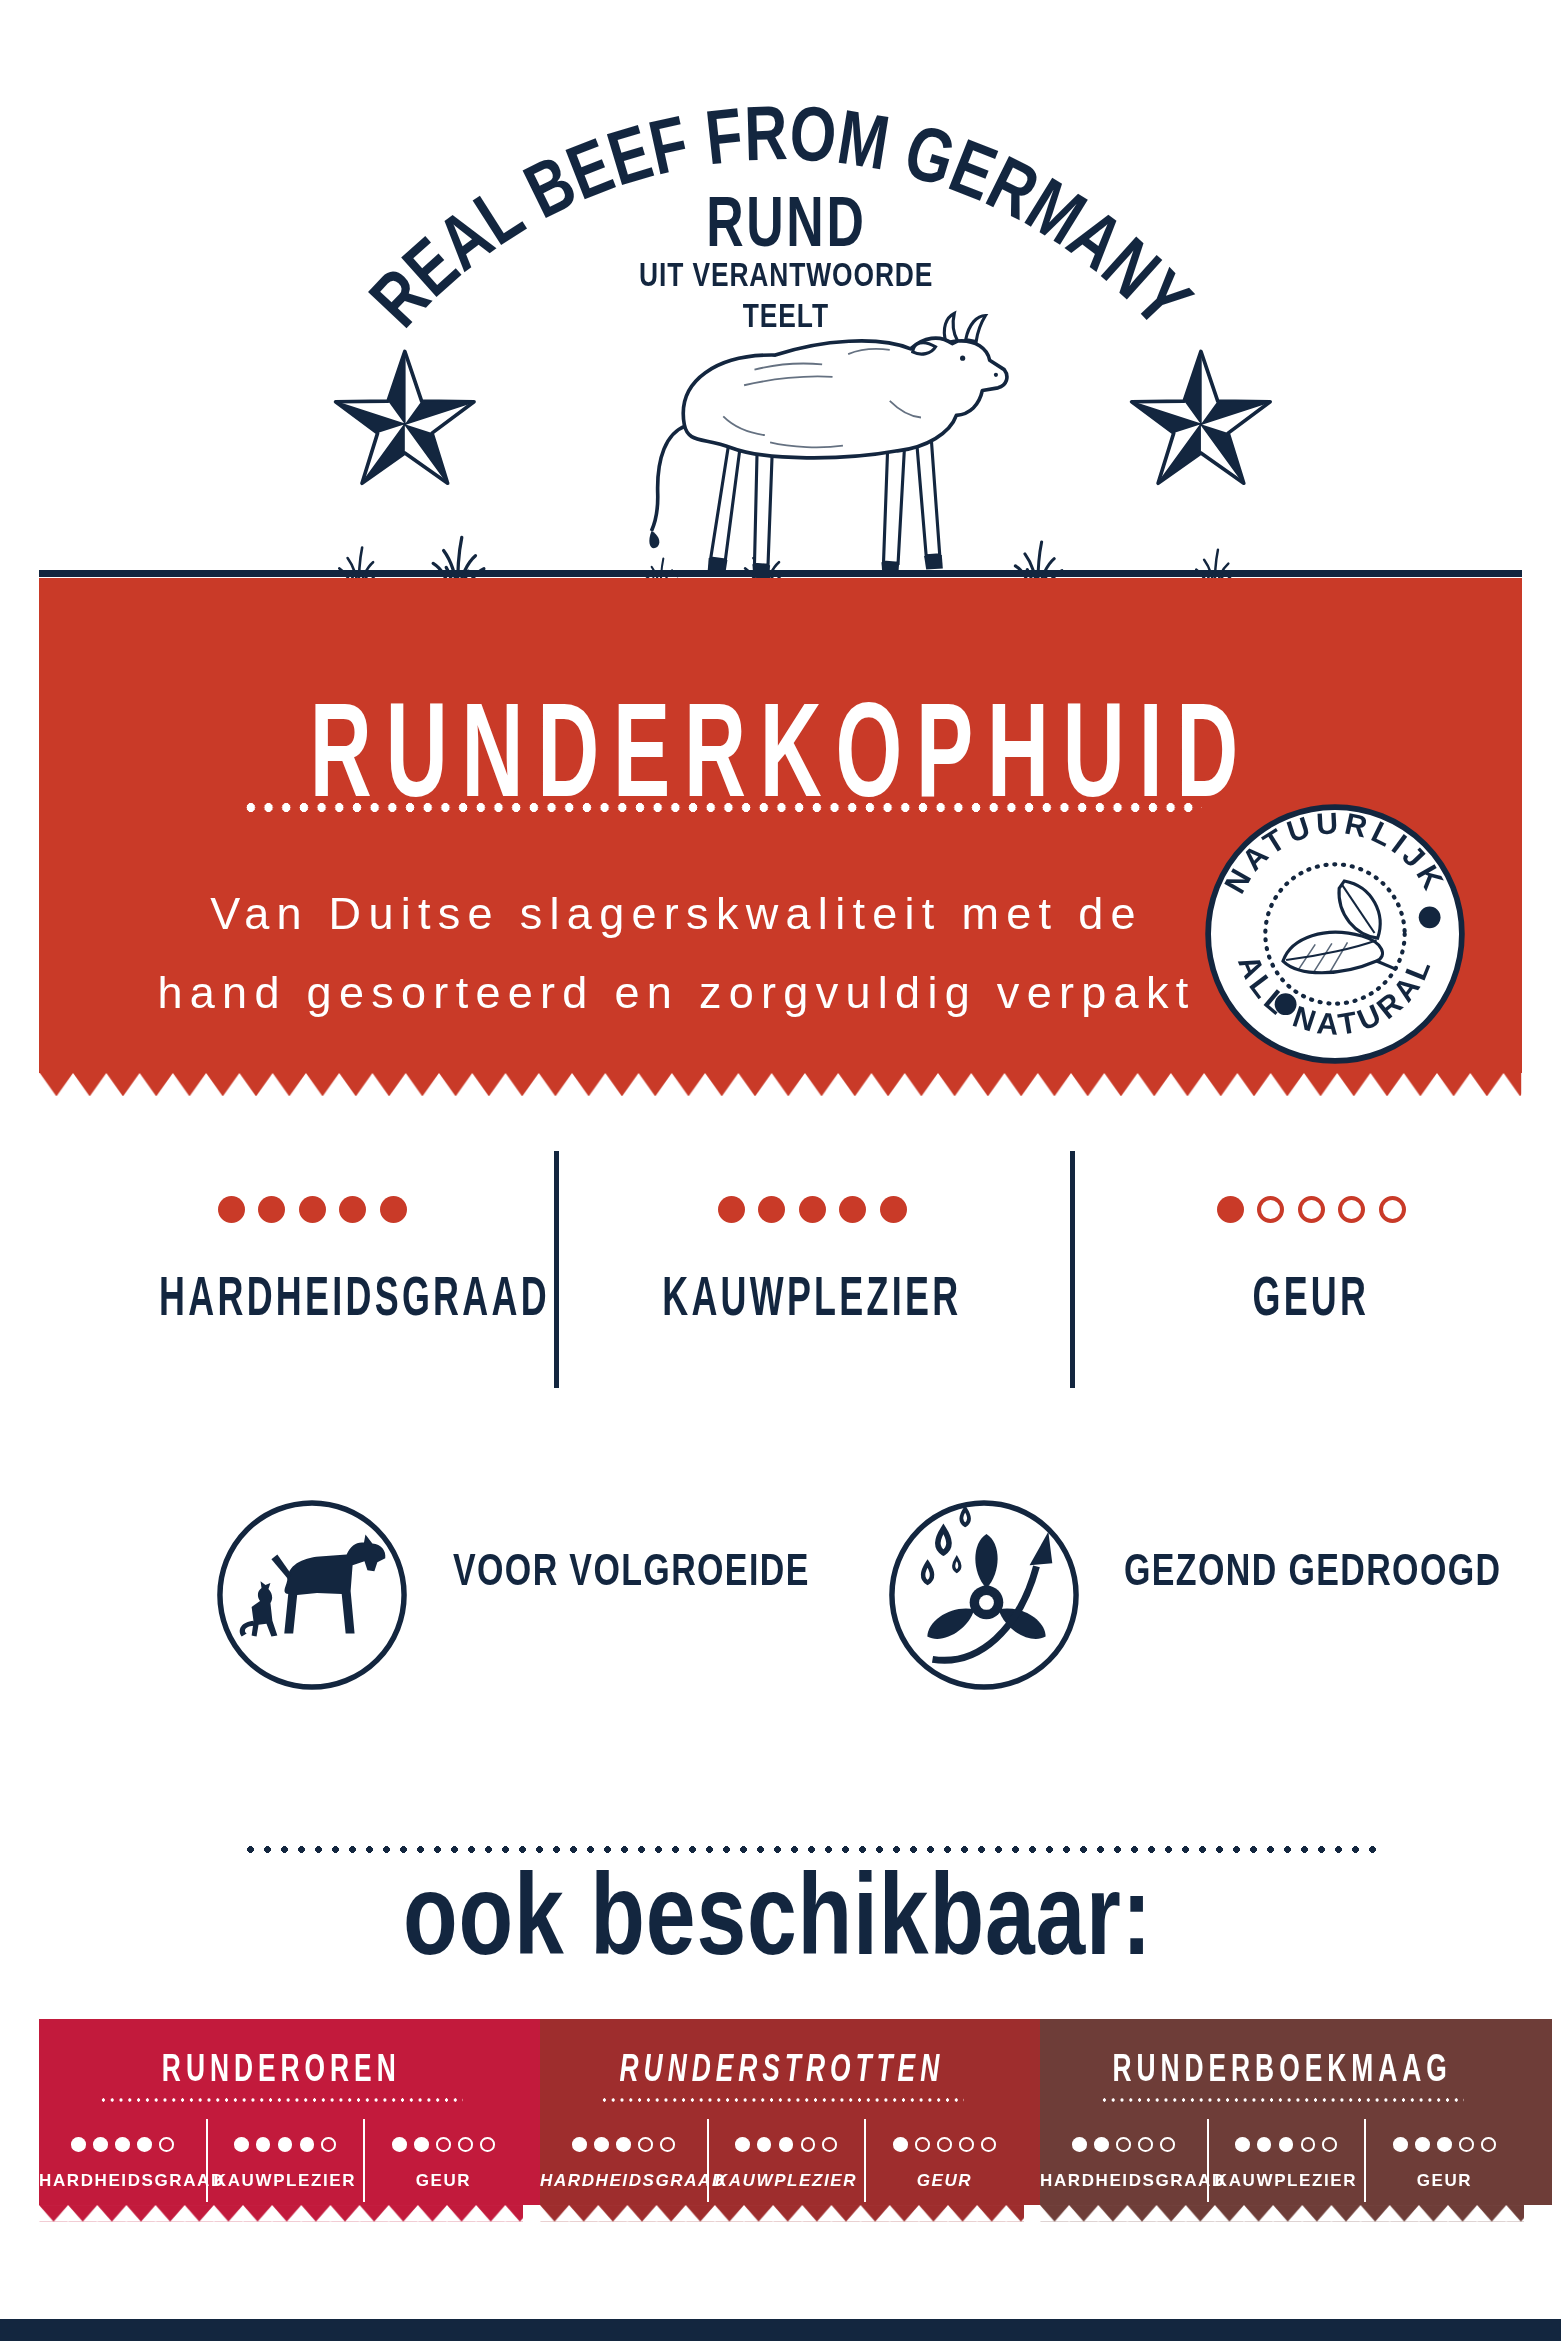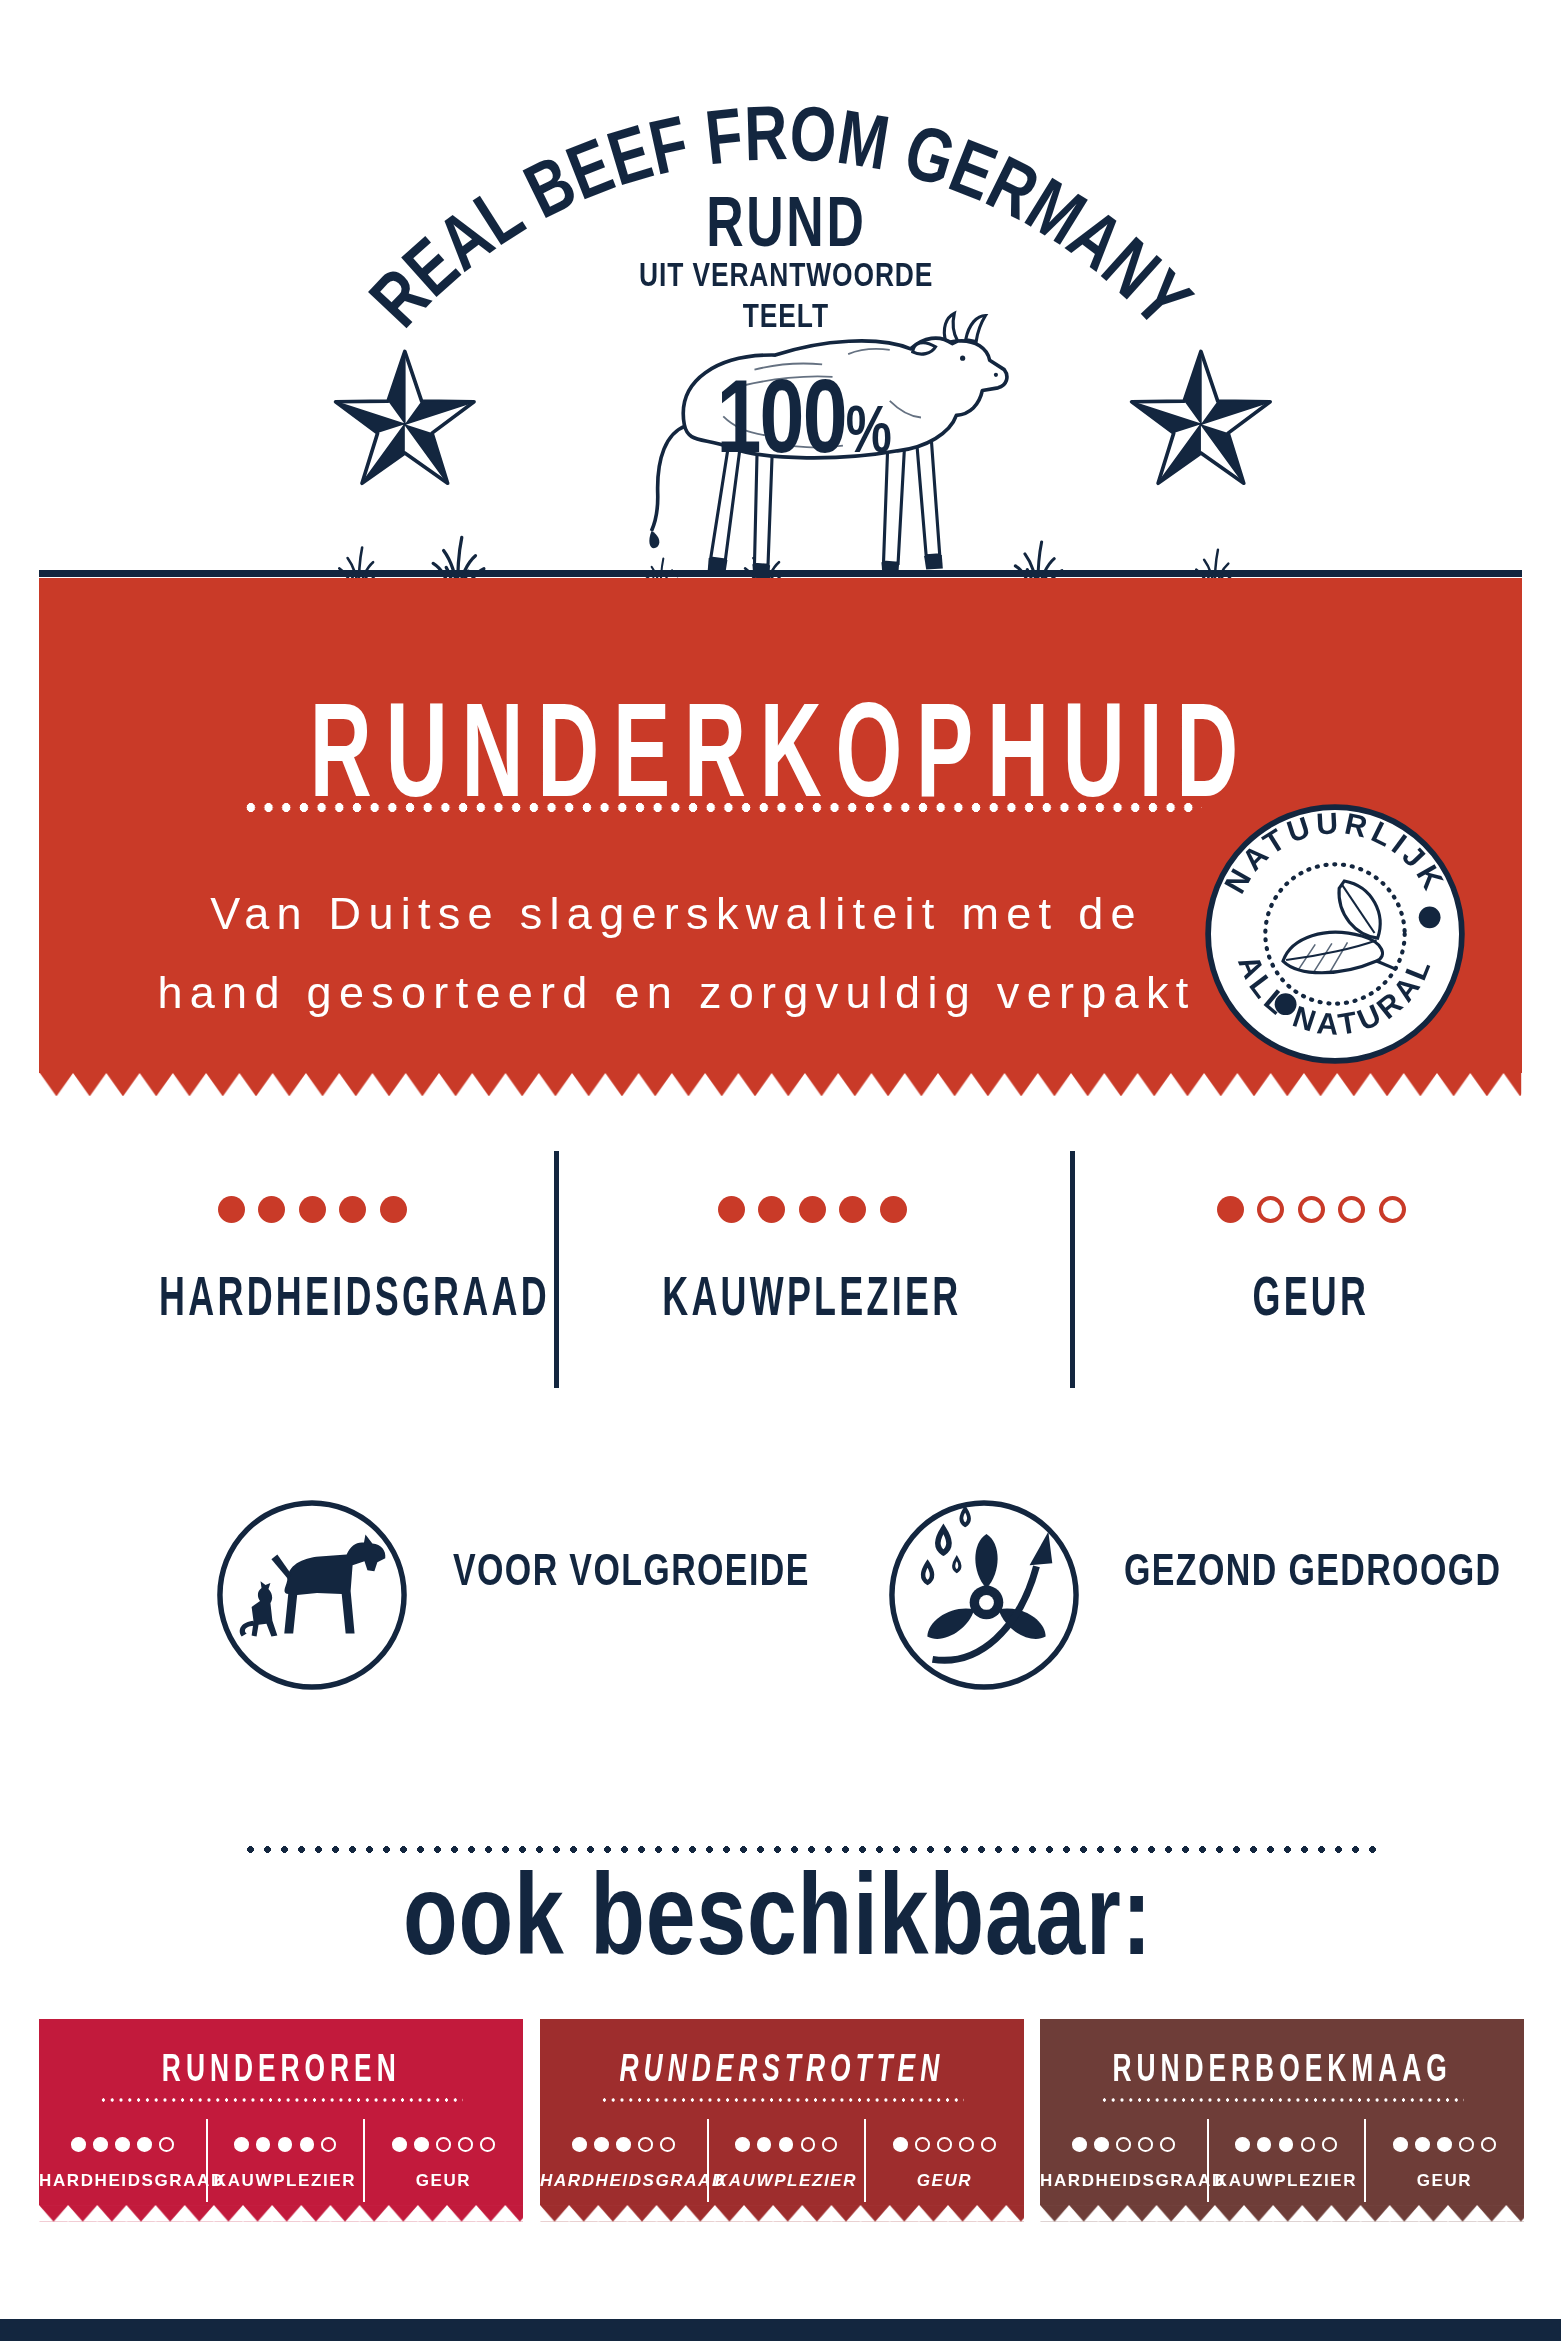--- a/index.html
+++ b/index.html
@@ -53,21 +53,21 @@
   .feat-text .cond{transform:scale(0.85,1.12);transform-origin:left center;letter-spacing:1.6px;}
 
   
   #sep-dotline{left:242px;top:1844px;width:1134px;height:11.4px;
      background-image:radial-gradient(circle closest-side,var(--navy) 58%,transparent 62%);
      background-size:17px 11.4px;background-repeat:repeat-x;background-position:left center;}
   #also-heading{left:0;top:1869px;width:1556px;height:91px;color:var(--navy);font-weight:bold;font-size:104px;justify-content:center;}
   #also-heading .cond{transform:scale(0.86,1.1);letter-spacing:1px;}
 
   .card{top:2019px;width:484px;height:204px;}
-  .card-body{position:absolute;left:0;top:0;width:484px;height:186px;}
+  .card-body{position:absolute;left:0;top:0;width:484px;height:186px;padding-left:28px;}
   .card-title{position:absolute;left:0;top:25px;width:484px;height:47px;display:flex;align-items:center;justify-content:center;
      color:#fff;font-weight:bold;font-size:33px;}
   .card-title .cond{transform:scale(0.8,1.18);letter-spacing:6.2px;}
   .card-dotline{position:absolute;left:60px;top:78px;width:364px;height:6.2px;
      background-image:radial-gradient(circle closest-side,#ffffff 55%,transparent 60%);
      background-size:8.8px 6.2px;background-repeat:repeat-x;background-position:left center;}
   .card-col{position:absolute;top:0;height:186px;}
   .card-divider{position:absolute;top:100px;width:1.6px;height:83px;background:#fff;}
   .dots-sm{position:absolute;left:0;top:118px;width:100%;display:flex;gap:7.3px;justify-content:center;}
   .dots-sm .dot{width:14.6px;height:14.6px;border-radius:50%;}
@@ -140,23 +140,20 @@
 
   <div id="rund-line" class="abs flexc">
     <span class="cond">RUND</span>
   </div>
   <div id="hdr-sub1" class="hdr-sub abs flexc">
     <span class="cond">UIT VERANTWOORDE</span>
   </div>
   <div id="hdr-sub2" class="hdr-sub abs flexc">
     <span class="cond">TEELT</span>
   </div>
-  <div id="pct" class="abs flexc">
-    <span class="cond"><span class="pct-num">100</span><span class="pct-sign">%</span></span>
-  </div>
 
   <div id="banner-topline" class="abs"></div>
   <div id="banner-body" class="abs"></div>
   <svg id="banner-zigzag" class="abs" style="color:var(--red)" viewBox="0 0 2850 45" width="1483" height="23.4">
     <defs>
       <pattern id="zzb" width="64" height="45" patternUnits="userSpaceOnUse">
         <path d="M0,0 H64 L32,45 Z" fill="currentColor"></path>
       </pattern>
     </defs>
     <rect width="100%" height="100%" fill="url(#zzb)"></rect>

